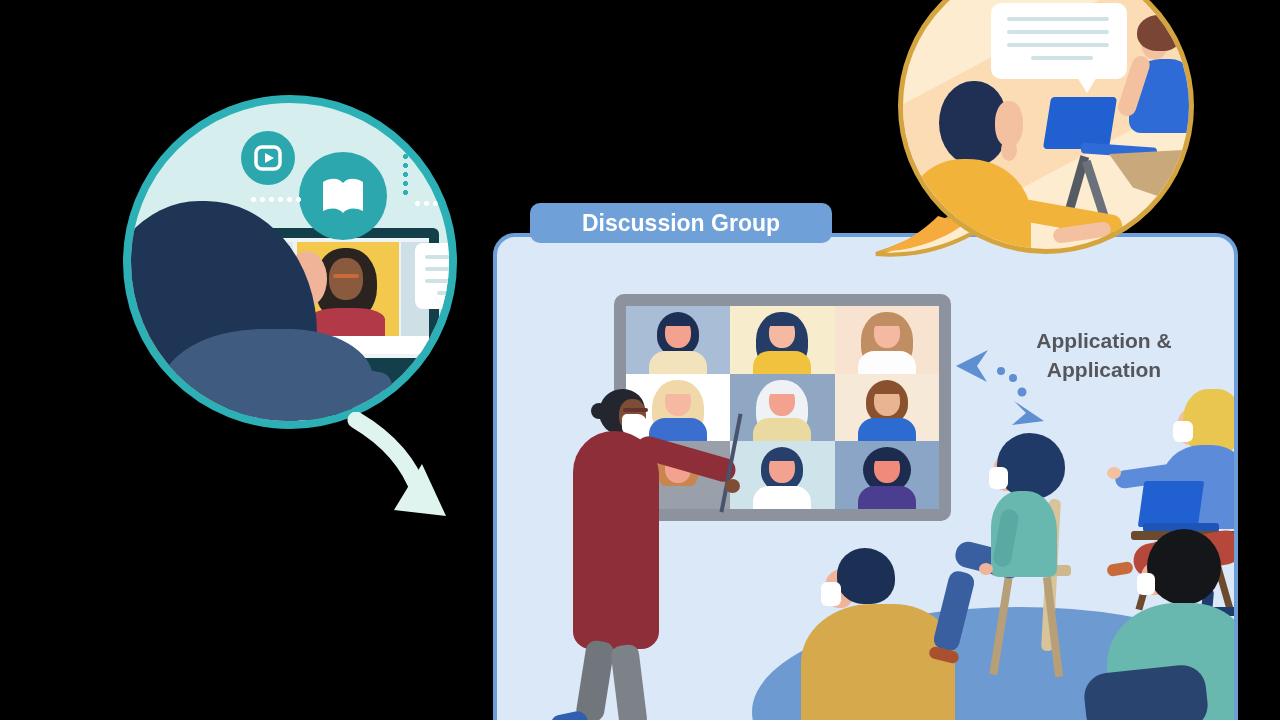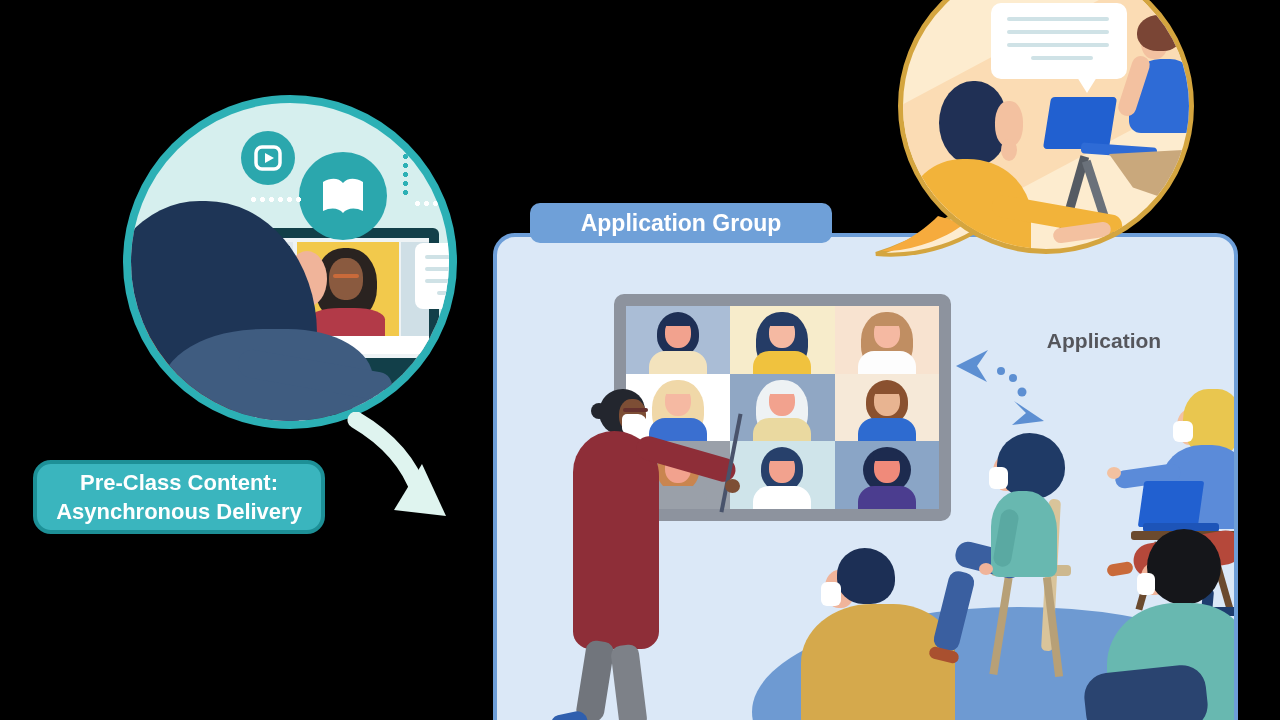--- a/index.html
+++ b/index.html
@@ -107,20 +107,21 @@
           <div class="cell" style="background: rgb(138, 165, 198);">
             <div class="pp-hair afro" style="background:#1d2b4f"></div>
             <div class="pp-head" style="background:#f08a7a"></div>
             <div class="pp-fringe" style="background:#1d2b4f"></div>
             <div class="pp-body" style="background:#4b3d8f"></div>
           </div>
         </div>
     </div>
 
     <div class="a annot">
+      <div>Application &amp;</div>
       <div>Application</div>
     </div>
 
     <svg class="a" style="left:457px;top:108px;" width="104" height="84" viewBox="0 0 104 84">
       <polygon points="2,21 34,5 23,21 33,37" fill="#5d8fd2"></polygon>
       <circle cx="47" cy="26" r="4" fill="#5d8fd2"></circle>
       <circle cx="59" cy="33" r="4" fill="#5d8fd2"></circle>
       <circle cx="68" cy="47" r="4.5" fill="#5d8fd2"></circle>
       <polygon points="90,76 60,56 72,68 58,80" fill="#5d8fd2"></polygon>
     </svg>
@@ -189,21 +190,21 @@
       <div class="a" style="left:84px;top:80px;width:74px;height:9px;background:#1e3d6e;border-radius:4px;"></div>
       <div class="a" style="left:44px;top:36px;width:26px;height:32px;background:#f0b49a;border-radius:46%;"></div>
       <div class="a" style="left:50px;top:2px;width:74px;height:76px;background:#15161a;border-radius:50%;"></div>
       <div class="a" style="left:40px;top:46px;width:18px;height:22px;background:#ffffff;border-radius:6px;"></div>
       <div class="a" style="left:10px;top:76px;width:144px;height:128px;background:#68b8b0;border-radius:48% 42% 0 0;"></div>
       <div class="a" style="left:-12px;top:142px;width:122px;height:64px;background:#2a4470;border-radius:24px;transform:rotate(-6deg);"></div>
     </div>
   </div>
 
   <div class="a sync-label">
-    <span>Application Group</span>
+    <span>Discussion Group</span>
   </div>
 
   <div class="a pre-circle">
 
     <div class="a" style="left:-20px;top:218px;width:120px;height:210px;background:#e2702c;border-radius:44% 40% 20% 20%;"></div>
 
     <div class="a" style="left:112px;top:125px;width:196px;height:162px;background:#123f49;border-radius:6px;"></div>
     <div class="a" style="left:122px;top:135px;width:176px;height:120px;background:#eef3f5;"></div>
     <div class="a" style="left:126px;top:139px;width:36px;height:112px;background:#dfe8ec;"></div>
     <div class="a" style="left:130px;top:143px;width:7px;height:7px;background:#2f4f5a;"></div>
@@ -250,24 +251,20 @@
     <div class="a dotrow" style="left:282px;top:96px;width:36px;height:9px;"></div>
 
     <div class="a" style="left:284px;top:140px;width:80px;height:66px;background:#ffffff;border-radius:8px;">
       <div class="bline" style="left:10px;top:12px;width:58px;"></div>
       <div class="bline" style="left:10px;top:24px;width:58px;"></div>
       <div class="bline" style="left:10px;top:36px;width:58px;"></div>
       <div class="bline" style="left:22px;top:48px;width:40px;"></div>
     </div>
   </div>
 
-  <div class="a pre-label">
-    <div>Pre-Class Content:</div>
-    <div>Asynchronous Delivery</div>
-  </div>
 
   <svg class="a" style="left:338px;top:412px;z-index:5;" width="135" height="120" viewBox="0 0 135 120">
     <path d="M18,8 C52,28 72,52 82,82" stroke="#dff4ef" stroke-width="17" fill="none" stroke-linecap="round"></path>
     <polygon points="108,104 56,98 84,52" fill="#dff4ef"></polygon>
   </svg>
 
   <svg class="a" style="left:868px;top:178px;z-index:7;" width="150" height="100" viewBox="0 0 150 100">
     <path d="M118,8 C80,48 40,66 8,76 C50,80 100,66 132,34 Z" fill="#fdeccf" stroke="#d4a53f" stroke-width="4"></path>
     <path d="M70,38 C50,58 28,68 14,73 C40,74 76,62 96,46 Z" fill="#f6ab3d"></path>
   </svg>

